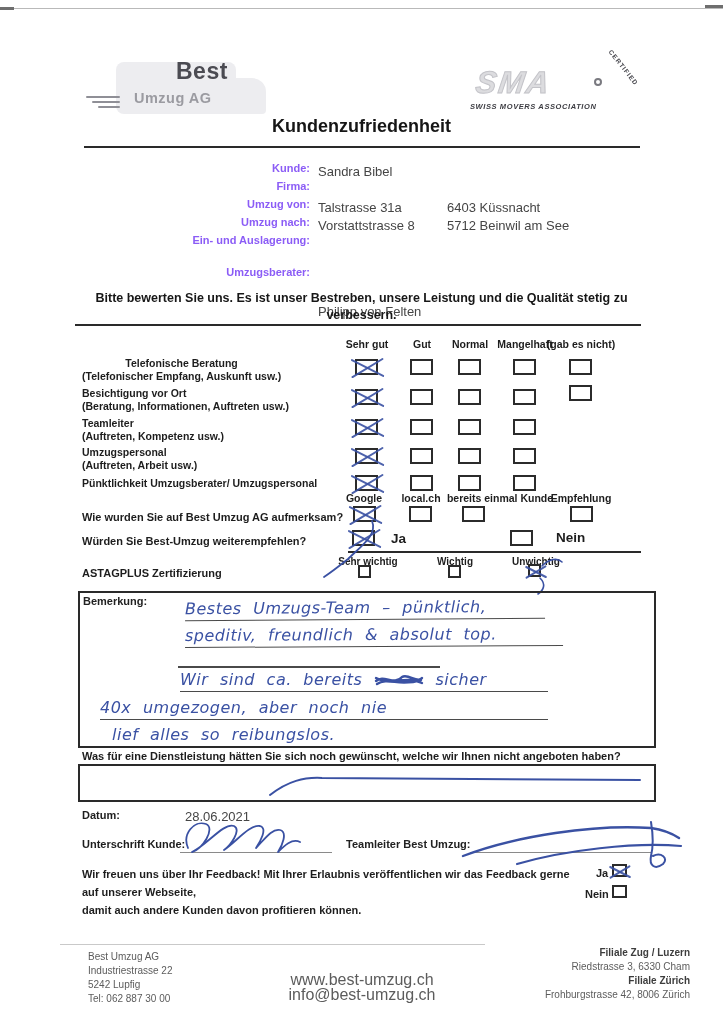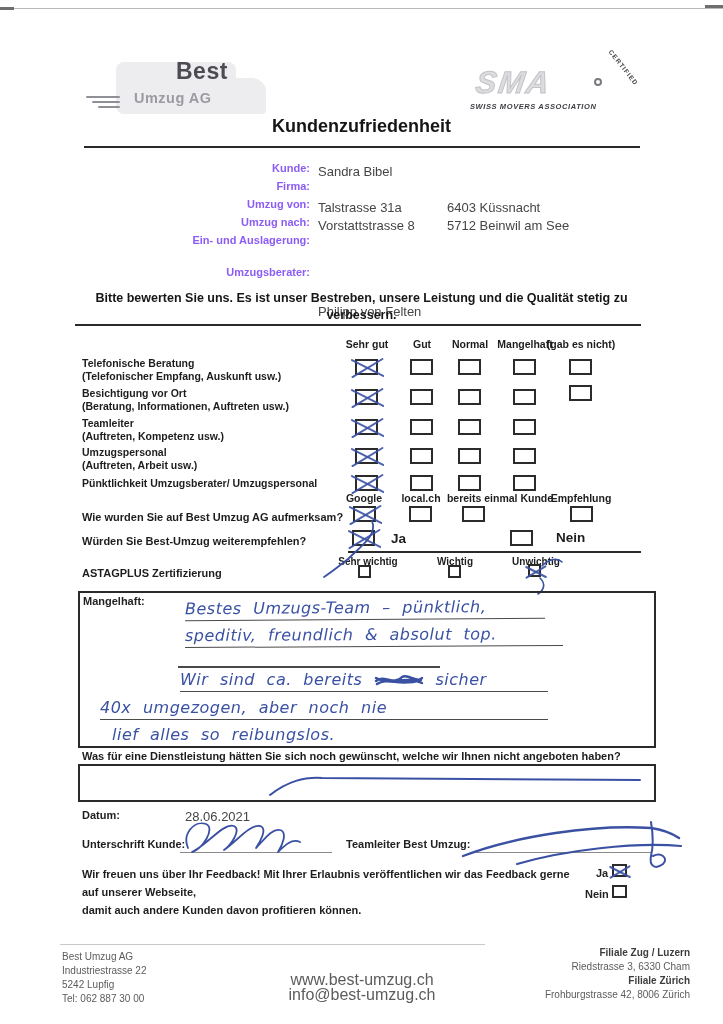--- a/index.html
+++ b/index.html
@@ -40,21 +40,21 @@
   .best-word{font-size:23px;font-weight:bold;color:#4b4b52;letter-spacing:.5px;line-height:20px;}
   .umzug-word{font-size:14.5px;font-weight:bold;color:#9b9ba1;letter-spacing:.5px;}
   .speed{position:absolute;background:#8f8f96;height:2px;border-radius:1px;}
   .truck{position:absolute;background:#ededf0;border-radius:8px;}
   .sma-word{font-size:31px;font-weight:bold;font-style:italic;color:#dcdcdf;letter-spacing:2px;
             -webkit-text-stroke:1px #c3c3c8;transform:skewX(-8deg);line-height:30px;}
   .sma-sub{font-size:7.5px;font-weight:bold;font-style:italic;color:#3c3c42;letter-spacing:.6px;white-space:nowrap;}
   .badge-txt{font-size:6.5px;font-weight:bold;color:#4a4a50;letter-spacing:1px;transform:rotate(52deg);white-space:nowrap;}
   .badge-dot{position:absolute;width:8px;height:8px;border:2px solid #7a7a80;border-radius:50%;}
 
-  .footer-l{position:absolute;font-size:10px;color:#5c5c5c;line-height:14px;}
+  .footer-l{position:absolute;font-size:10px;color:#5c5c5c;line-height:14px;margin-left:26px;}
   .footer-c{position:absolute;transform:translateX(-50%);font-size:16px;color:#5c5c5c;line-height:15px;text-align:center;}
   .footer-r{position:absolute;font-size:10px;color:#5c5c5c;line-height:14px;text-align:right;}
   .footer-r .b{color:#3d3d3d;}
   svg.ink{position:absolute;overflow:visible;}
   svg.ink path{fill:none;stroke:var(--ink);stroke-linecap:round;stroke-linejoin:round;}
 </style>
 </head>
 <body>
 
 <div id="page">
@@ -104,21 +104,21 @@
 
   <div class="abs b" style="left:85px;top:290px;width:553px;text-align:center;font-size:12.5px;line-height:17px;color:#171717;">Bitte bewerten Sie uns. Es ist unser Bestreben, unsere Leistung und die Qualität stetig zu verbessern.</div>
   <div class="rule" style="left:75px;top:324px;width:566px;height:2.2px;"></div>
 
   <div class="chead" style="left:367px;top:338px;">Sehr gut</div>
   <div class="chead" style="left:422px;top:338px;">Gut</div>
   <div class="chead" style="left:470px;top:338px;">Normal</div>
   <div class="chead" style="left:525px;top:338px;">Mangelhaft</div>
   <div class="chead" style="left:581px;top:338px;">(gab es nicht)</div>
 
-  <div class="rlabel" style="top:357px;">
+  <div class="rlabel" style="top:357px;text-align:center;">
     <div>Telefonische Beratung</div>
     <div>(Telefonischer Empfang, Auskunft usw.)</div>
   </div>
   <div class="cb checked" style="left:355px;top:359px;"></div>
   <div class="cb" style="left:410px;top:359px;"></div>
   <div class="cb" style="left:458px;top:359px;"></div>
   <div class="cb" style="left:513px;top:359px;"></div>
   <div class="cb" style="left:569px;top:359px;"></div>
 
   <div class="rlabel" style="top:387px;">
@@ -185,21 +185,21 @@
   <div class="cb cb-sm checked" style="left:528px;top:564px;"></div>
 
   <svg class="ink" style="left:320px;top:515px;" width="90" height="70">
     <path d="M52,6 C58,20 40,32 28,44 C18,52 10,58 4,62" stroke-width="1.8"></path>
   </svg>
   <svg class="ink" style="left:536px;top:556px;" width="40" height="40">
     <path d="M6,10 C14,2 22,2 26,6 M4,22 C10,28 8,34 2,38" stroke-width="1.6"></path>
   </svg>
 
   <div class="abs" style="left:78px;top:591px;width:578px;height:157px;border:2px solid #2a2a2a;"></div>
-  <div class="abs b" style="left:83px;top:595px;font-size:11px;">Mangelhaft:</div>
+  <div class="abs b" style="left:83px;top:595px;font-size:11px;">Bemerkung:</div>
 
   <div class="hw ul" style="left:185px;top:599px;width:360px;transform:rotate(-.4deg);">Bestes Umzugs-Team – pünktlich,</div>
   <div class="hw ul" style="left:185px;top:626px;width:378px;transform:rotate(-.3deg);">speditiv, freundlich &amp; absolut top.</div>
   <div class="abs" style="left:178px;top:666px;width:262px;height:2px;background:#4a4a4a;"></div>
   <div class="hw ul" style="left:180px;top:671px;width:368px;">
     <span>Wir sind ca. bereits</span>
     <svg width="50" height="14" style="overflow:visible;vertical-align:-2px;">
       <path d="M2,8 C10,1 20,13 28,4 C34,0 44,11 48,5 M3,11 C14,4 26,14 47,7 M2,5 C16,13 32,2 48,10" fill="none" stroke="#3a51a3" stroke-width="2.4" stroke-linecap="round"></path>
     </svg>
     <span>sicher</span>

